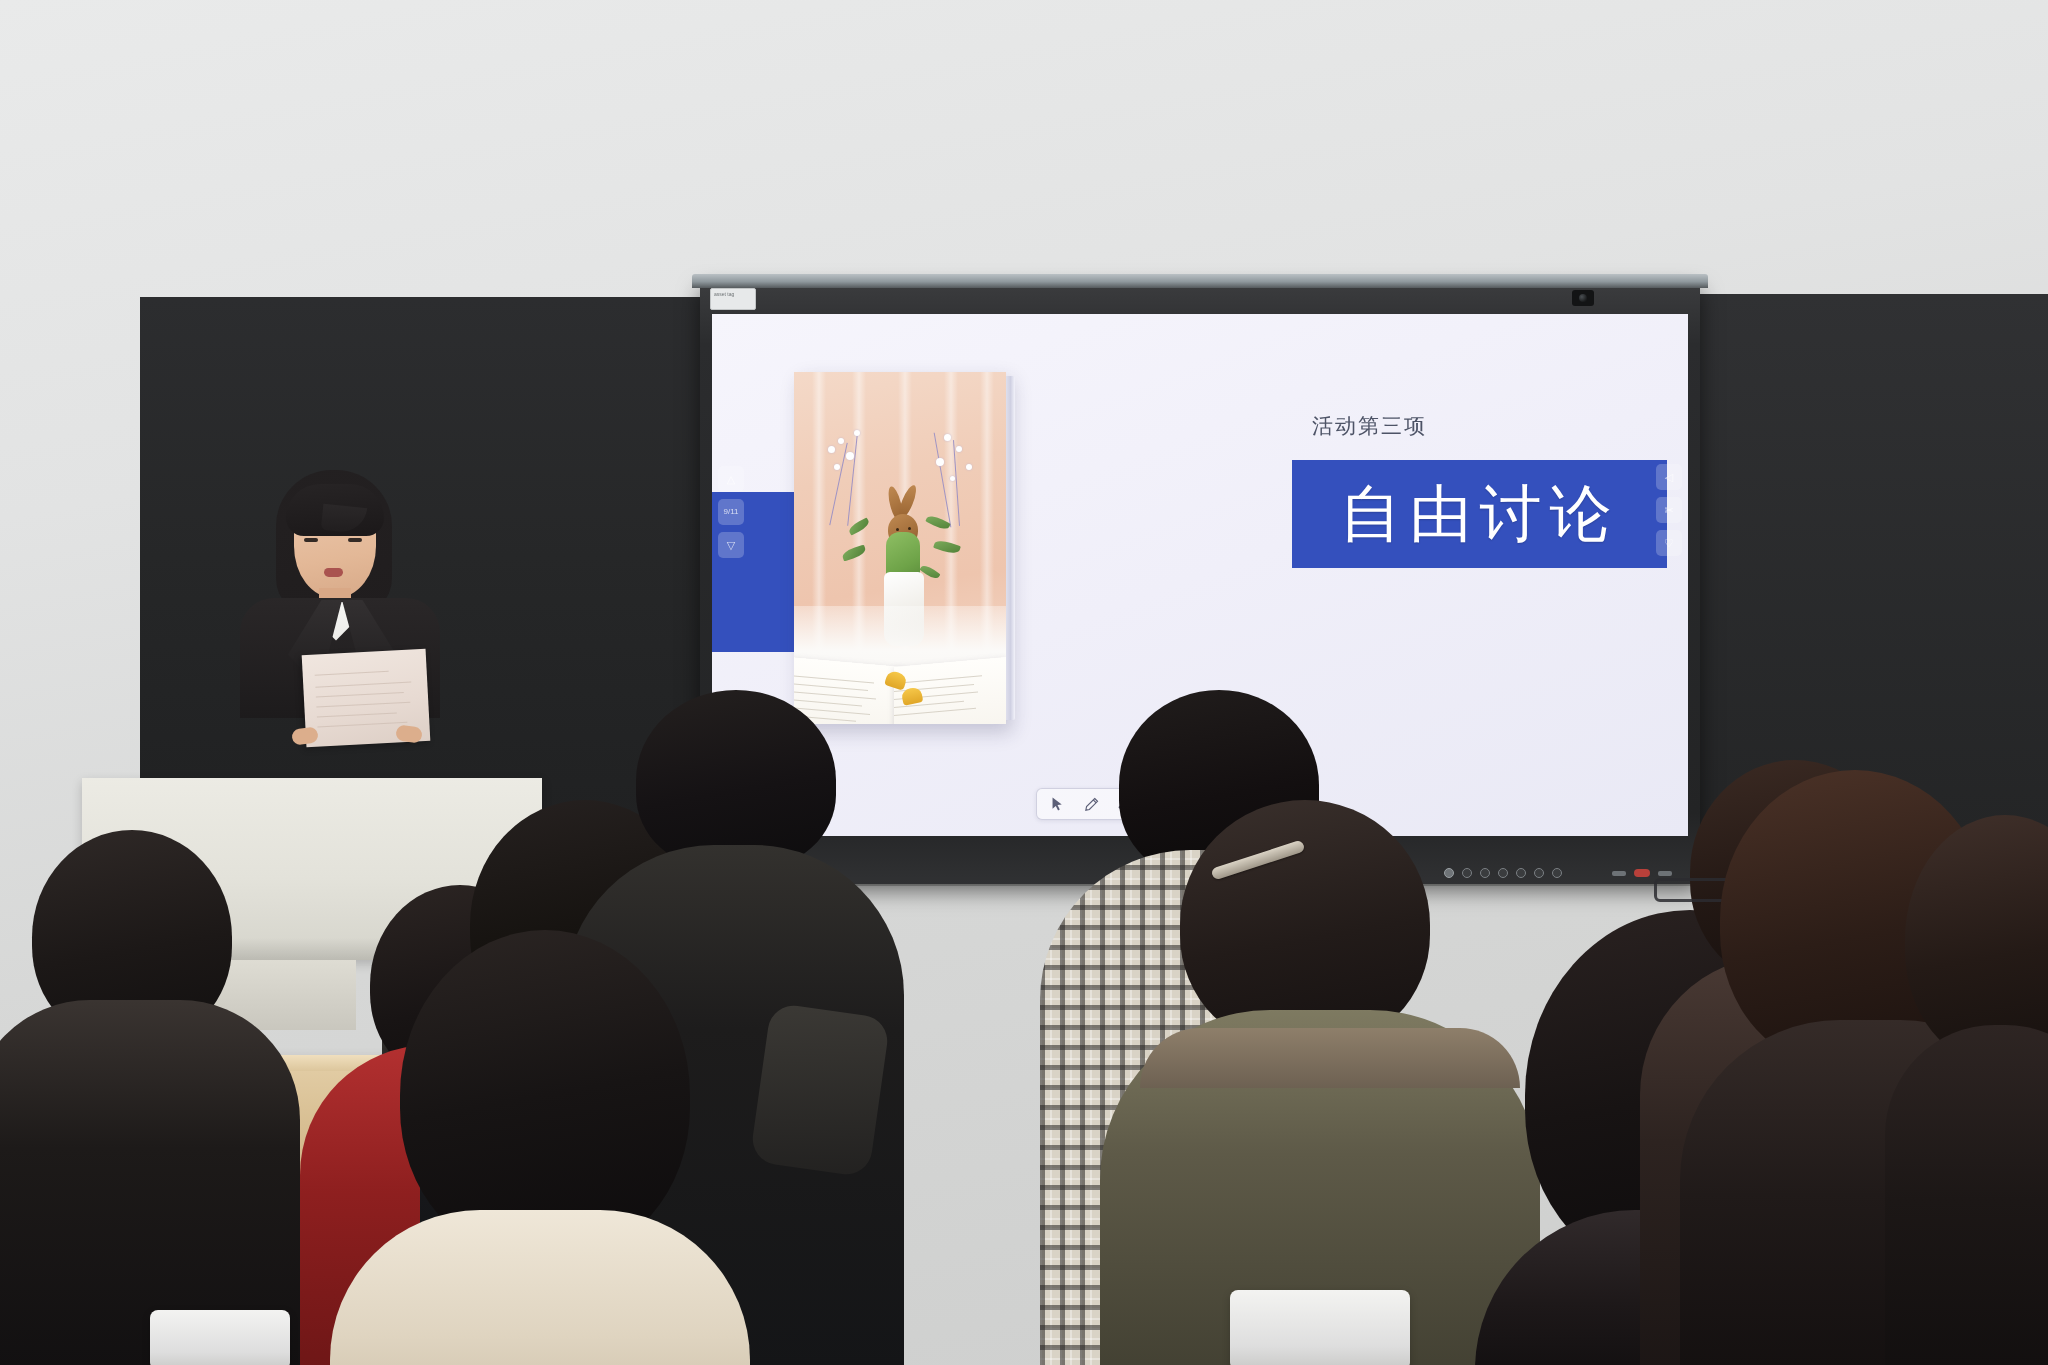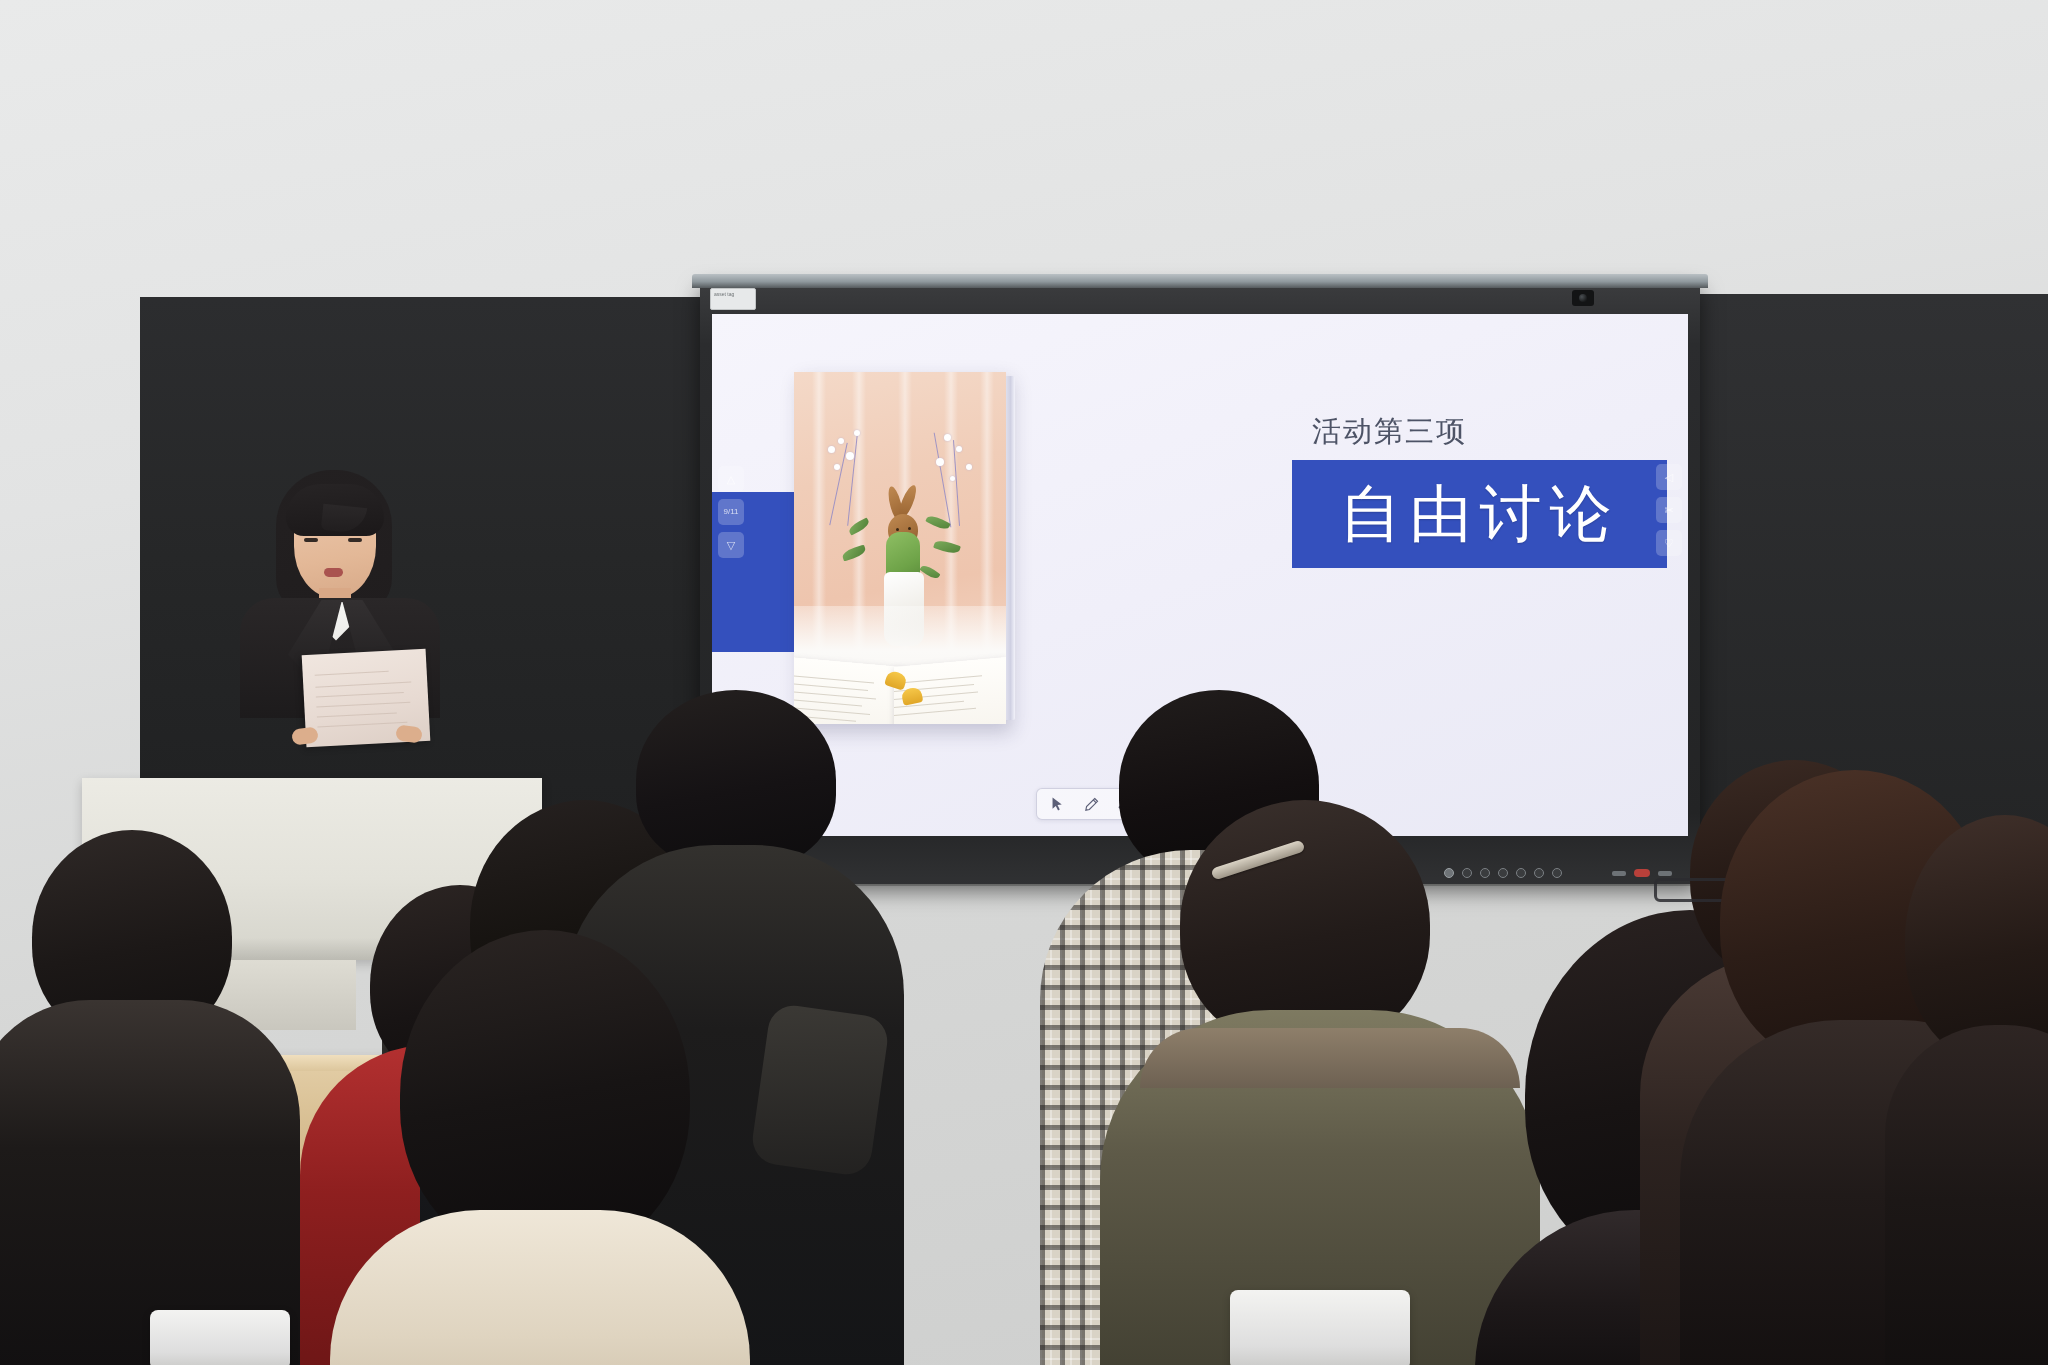--- a/index.html
+++ b/index.html
@@ -152,21 +152,21 @@
   .ginkgo {
     position:absolute; width:20px; height:16px;
     background:linear-gradient(180deg,#f6c84a,#e0a627);
     border-radius:50% 50% 4px 4px;
     transform:rotate(18deg);
   }
 
   
   .slide-subtitle {
     position:absolute; left:600px; top:98px;
-    font-size:29px; letter-spacing:2px; color:#4d5366;
+    font-size:21px; letter-spacing:2px; color:#4d5366;
     font-family:"DejaVu Sans", sans-serif; font-weight:400;
   }
   .title-banner {
     position:absolute; left:580px; top:146px; width:375px; height:108px;
     background:#3450bd;
     display:flex; align-items:center; justify-content:center;
   }
   .title-banner-text {
     color:#ffffff; font-size:62px; letter-spacing:8px;
     font-family:"DejaVu Sans", sans-serif; font-weight:400;

